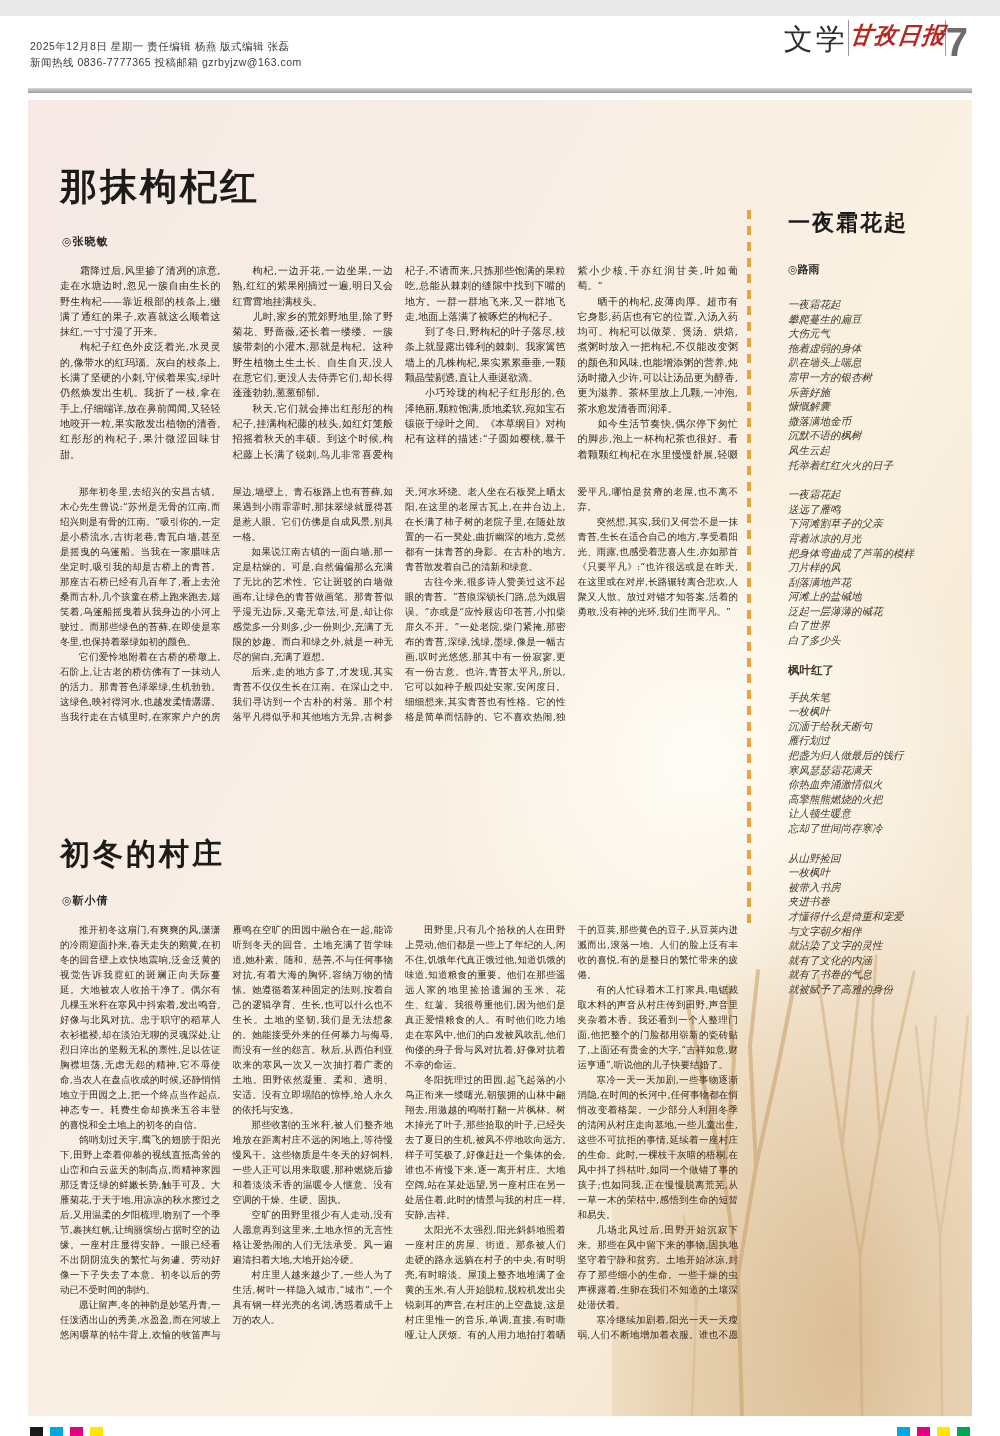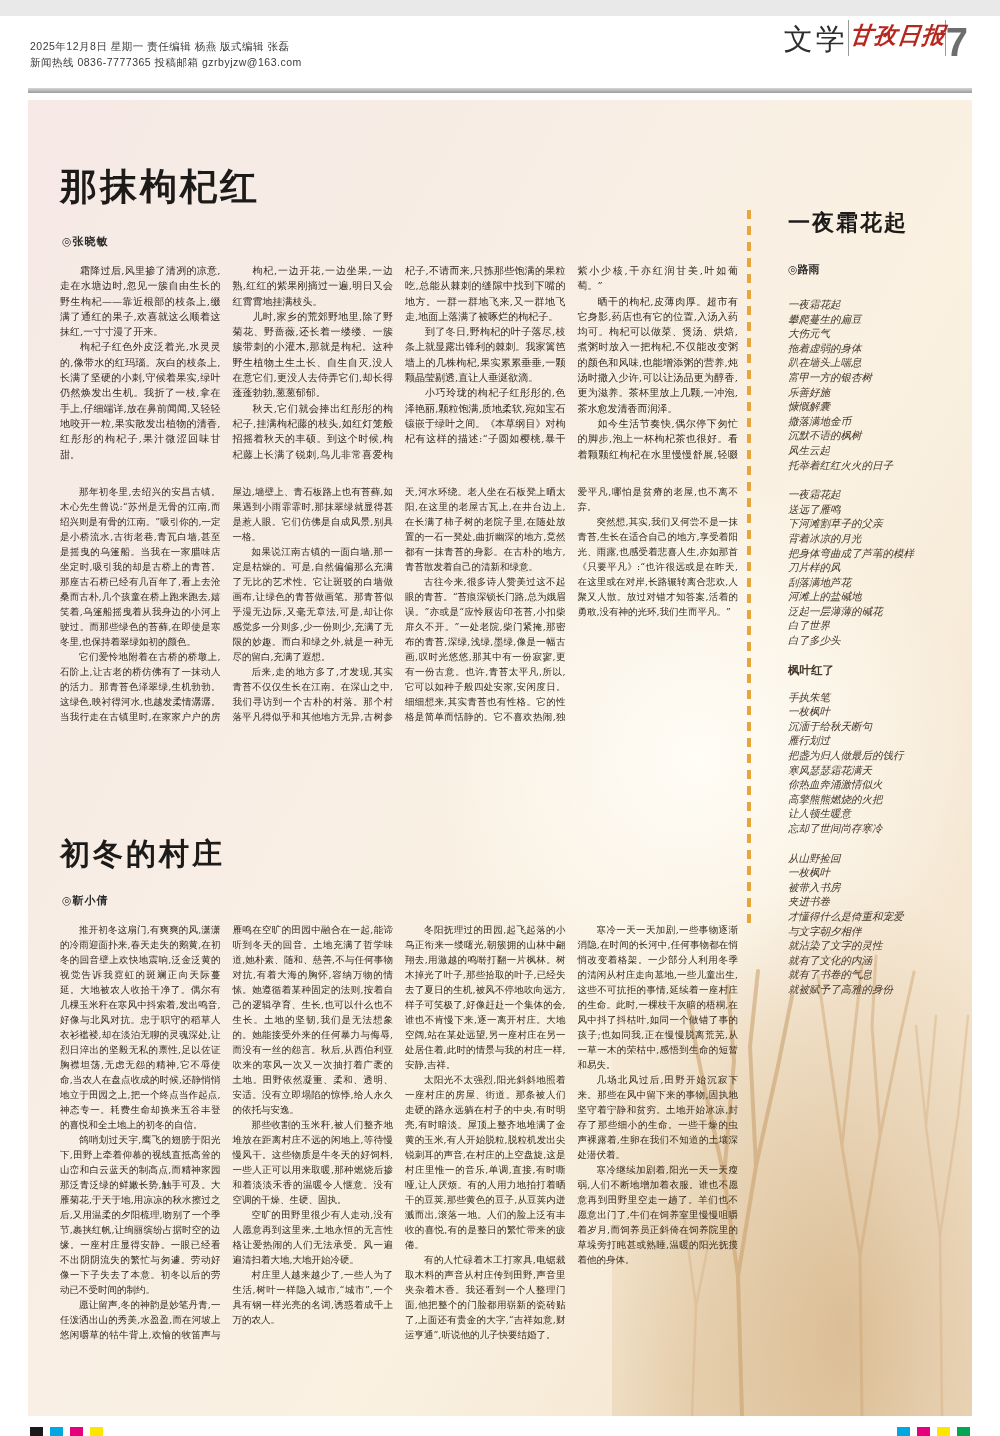--- a/index.html
+++ b/index.html
@@ -127,20 +127,21 @@
     <section class="article" style="left:32px;top:734px;width:678px;">
       <h1 class="art-title t-lg">初冬的村庄</h1>
       <div class="byline" style="margin:18px 0 14px 2px;">◎靳小倩</div>
       <div class="cols f95" style="height:420px;">
           <p>推开初冬这扇门,有爽爽的风,潇潇的冷雨迎面扑来,春天走失的鹅黄,在初冬的回音壁上欢快地震响,泛金泛黄的视觉告诉我霓虹的斑斓正向天际蔓延。大地被农人收拾干净了。偶尔有几棵玉米秆在寒风中抖索着,发出鸣音,好像与北风对抗。忠于职守的稻草人衣衫褴褛,却在淡泊无聊的灵魂深处,让烈日淬出的坚毅无私的禀性,足以佐证胸襟坦荡,无虑无怨的精神,它不辱使命,当农人在盘点收成的时候,还静悄悄地立于田园之上,把一个终点当作起点,神态专一。耗费生命却换来五谷丰登的喜悦和全土地上的初冬的自信。</p>
           <p>鸽哨划过天宇,鹰飞的翅膀于阳光下,田野上牵着仰慕的视线直抵高耸的山峦和白云蓝天的制高点,而精神家园那泛青泛绿的鲜嫩长势,触手可及。大雁菊花,于天于地,用凉凉的秋水擦过之后,又用温柔的夕阳梳理,吻别了一个季节,裹挟红帆,让绚丽缤纷占据时空的边缘。一座村庄显得安静。一眼已经看不出阴阴流失的繁忙与匆遽。劳动好像一下子失去了本意。初冬以后的劳动已不受时间的制约。</p>
           <p>愿让留声,冬的神韵是妙笔丹青,一任泼洒出山的秀美,水盈盈,而在河坡上悠闲嚼草的牯牛背上,欢愉的牧笛声与雁鸣在空旷的田园中融合在一起,能谛听到冬天的回音。土地充满了哲学味道,她朴素、随和、慈善,不与任何事物对抗,有着大海的胸怀,容纳万物的情愫。她遵循着某种固定的法则,按着自己的逻辑孕育、生长,也可以什么也不生长。土地的坚韧,我们是无法想象的。她能接受外来的任何暴力与侮辱,而没有一丝的怨言。秋后,从西伯利亚吹来的寒风一次又一次抽打着广袤的土地。田野依然凝重、柔和、透明、安适。没有立即塌陷的惊悸,给人永久的依托与安逸。</p>
           <p>那些收割的玉米秆,被人们整齐地堆放在距离村庄不远的闲地上,等待慢慢风干。这些物质是牛冬天的好饲料,一些人正可以用来取暖,那种燃烧后掺和着淡淡禾香的温暖令人惬意。没有空调的干燥、生硬、固执。</p>
           <p>空旷的田野里很少有人走动,没有人愿意再到这里来,土地永恒的无言性格让爱热闹的人们无法承受。风一遍遍清扫着大地,大地开始冷硬。</p>
           <p>村庄里人越来越少了,一些人为了生活,树叶一样隐入城市,“城市”,一个具有钢一样光亮的名词,诱惑着成千上万的农人。</p>
+          <p>田野里,只有几个拾秋的人在田野上晃动,他们都是一些上了年纪的人,闲不住,饥饿年代真正饿过他,知道饥饿的味道,知道粮食的重要。他们在那些遥远人家的地里捡拾遗漏的玉米、花生、红薯。我很尊重他们,因为他们是真正爱惜粮食的人。有时他们吃力地走在寒风中,他们的白发被风吹乱,他们佝偻的身子骨与风对抗着,好像对抗着不幸的命运。</p>
           <p>冬阳抚理过的田园,起飞起落的小鸟正衔来一缕曙光,朝簇拥的山林中翩翔去,用激越的鸣啭打翻一片枫林。树木掉光了叶子,那些拾取的叶子,已经失去了夏日的生机,被风不停地吹向远方,样子可笑极了,好像赶赴一个集体的会,谁也不肯慢下来,逐一离开村庄。大地空阔,站在某处远望,另一座村庄在另一处居住着,此时的情景与我的村庄一样,安静,吉祥。</p>
           <p>太阳光不太强烈,阳光斜斜地照着一座村庄的房屋、街道。那条被人们走硬的路永远躺在村子的中央,有时明亮,有时暗淡。屋顶上整齐地堆满了金黄的玉米,有人开始脱粒,脱粒机发出尖锐刺耳的声音,在村庄的上空盘旋,这是村庄里惟一的音乐,单调,直接,有时嘶哑,让人厌烦。有的人用力地拍打着晒干的豆荚,那些黄色的豆子,从豆荚内迸溅而出,滚落一地。人们的脸上泛有丰收的喜悦,有的是整日的繁忙带来的疲倦。</p>
           <p>有的人忙碌着木工打家具,电锯裁取木料的声音从村庄传到田野,声音里夹杂着木香。我还看到一个人整理门面,他把整个的门脸都用崭新的瓷砖贴了,上面还有贵金的大字,“吉祥如意,财运亨通”,听说他的儿子快要结婚了。</p>
           <p>寒冷一天一天加剧,一些事物逐渐消隐,在时间的长河中,任何事物都在悄悄改变着格架。一少部分人利用冬季的清闲从村庄走向墓地,一些儿童出生,这些不可抗拒的事情,延续着一座村庄的生命。此时,一棵枝干灰暗的梧桐,在风中抖了抖枯叶,如同一个做错了事的孩子;也如同我,正在慢慢脱离荒芜,从一草一木的荣枯中,感悟到生命的短暂和易失。</p>
           <p>几场北风过后,田野开始沉寂下来。那些在风中留下来的事物,固执地坚守着宁静和贫穷。土地开始冰凉,封存了那些细小的生命。一些干燥的虫声裸露着,生卵在我们不知道的土壤深处潜伏着。</p>
           <p>寒冷继续加剧着,阳光一天一天瘦弱,人们不断地增加着衣服。谁也不愿意再到田野里空走一趟了。羊们也不愿意出门了,牛们在饲养室里慢慢咀嚼着岁月,而饲养员正斜倚在饲养院里的草垛旁打盹甚或熟睡,温暖的阳光抚摸着他的身体。</p>
         </div>
     </section>
 
     <div class="dash-divider" style="left:719px;top:110px;height:714px;"></div>

